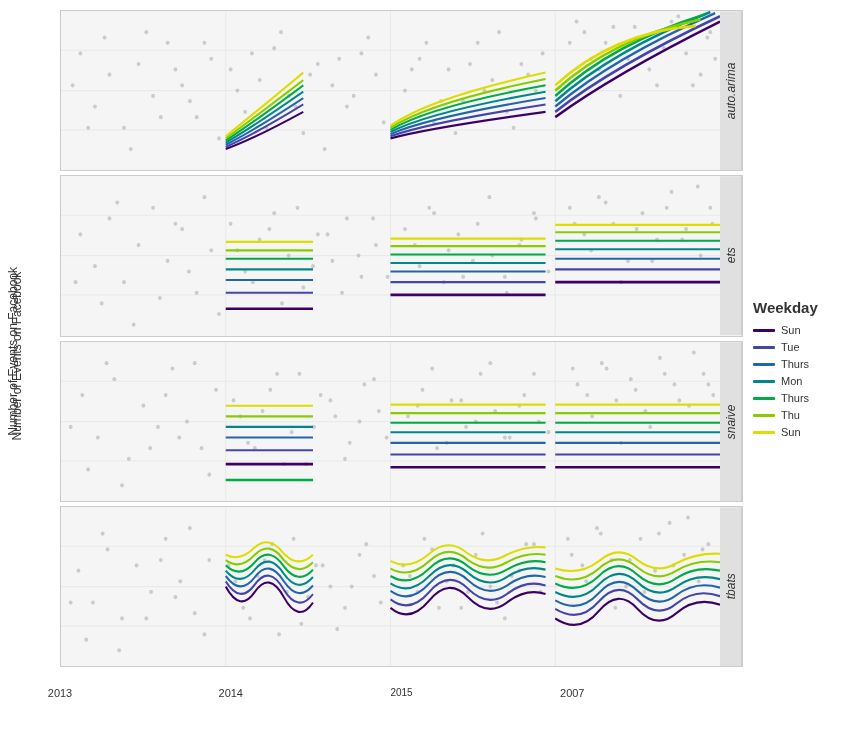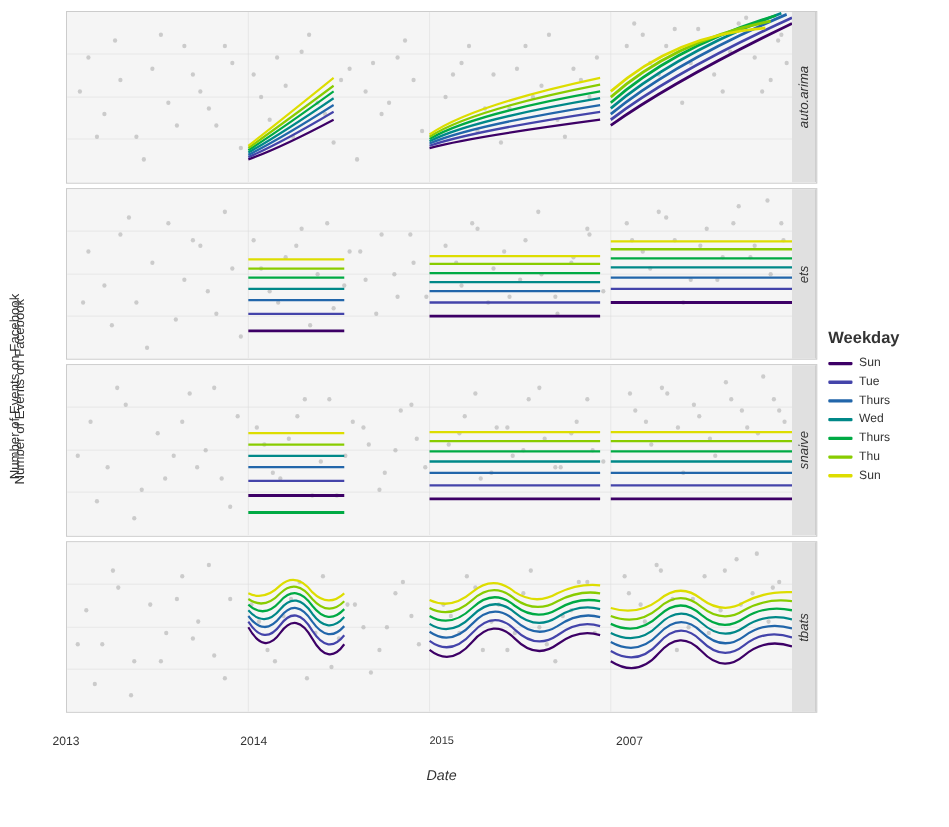--- a/index.html
+++ b/index.html
@@ -603,41 +603,40 @@
         </div>
         <div class="panel-label">tbats</div>
       </div>
 
       <div style="position:relative;height:25px;margin-top:16px;text-align:center;">
         <span style="position:absolute;left:0%;font-size:11px;color:#333;transform:translateX(-50%);">2013</span>
         <span style="position:absolute;left:25%;font-size:11px;color:#333;transform:translateX(-50%);">2014</span>
         <span style="position:absolute;left:50%;font-size:10px;color:#333;transform:translateX(-50%);">2015</span>
         <span style="position:absolute;left:75%;font-size:11px;color:#333;transform:translateX(-50%);">2007</span>
       </div>
-      <div style="text-align:center;font-size:13px;color:#333;font-style:italic;">Date</div>
 
     </div>
 
     <div class="legend-area">
       <div class="legend-title">Weekday</div>
       <div class="legend-item">
         <div class="legend-line" style="background:#3d0066;"></div>
         <span class="legend-text">Sun</span>
       </div>
       <div class="legend-item">
         <div class="legend-line" style="background:#4444aa;"></div>
         <span class="legend-text">Tue</span>
       </div>
       <div class="legend-item">
         <div class="legend-line" style="background:#2266aa;"></div>
         <span class="legend-text">Thurs</span>
       </div>
       <div class="legend-item">
         <div class="legend-line" style="background:#008888;"></div>
-        <span class="legend-text">Wed</span>
+        <span class="legend-text">Mon</span>
       </div>
       <div class="legend-item">
         <div class="legend-line" style="background:#00aa44;"></div>
         <span class="legend-text">Thurs</span>
       </div>
       <div class="legend-item">
         <div class="legend-line" style="background:#88cc00;"></div>
         <span class="legend-text">Thu</span>
       </div>
       <div class="legend-item">

